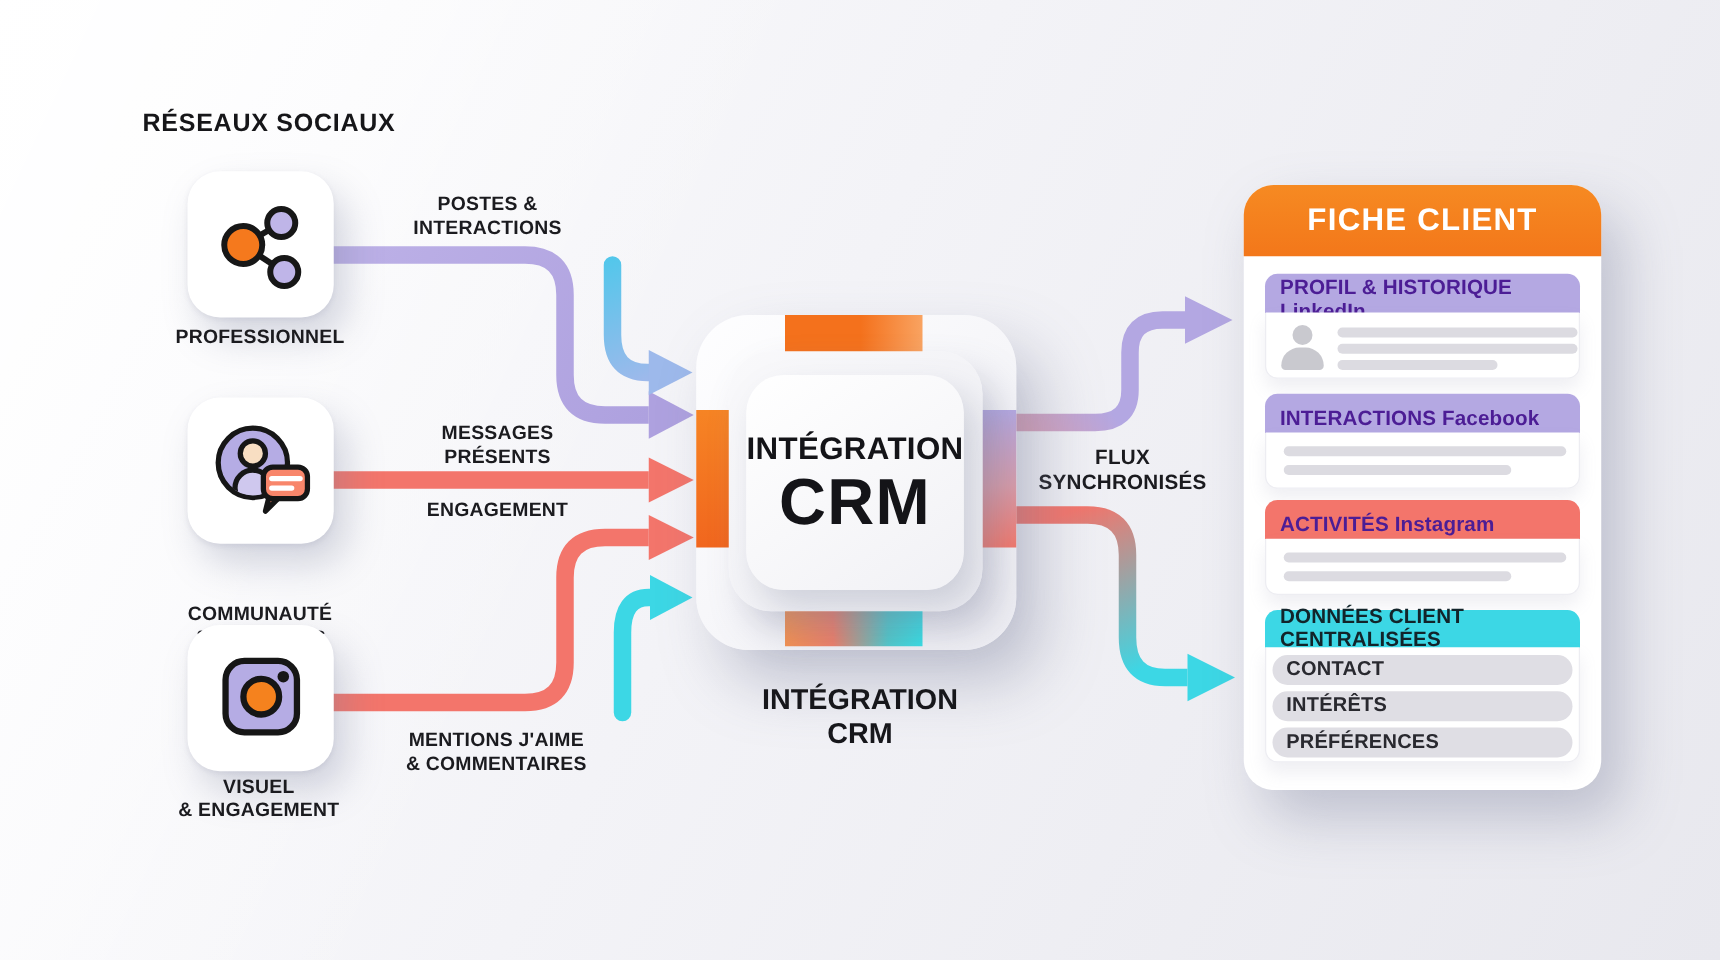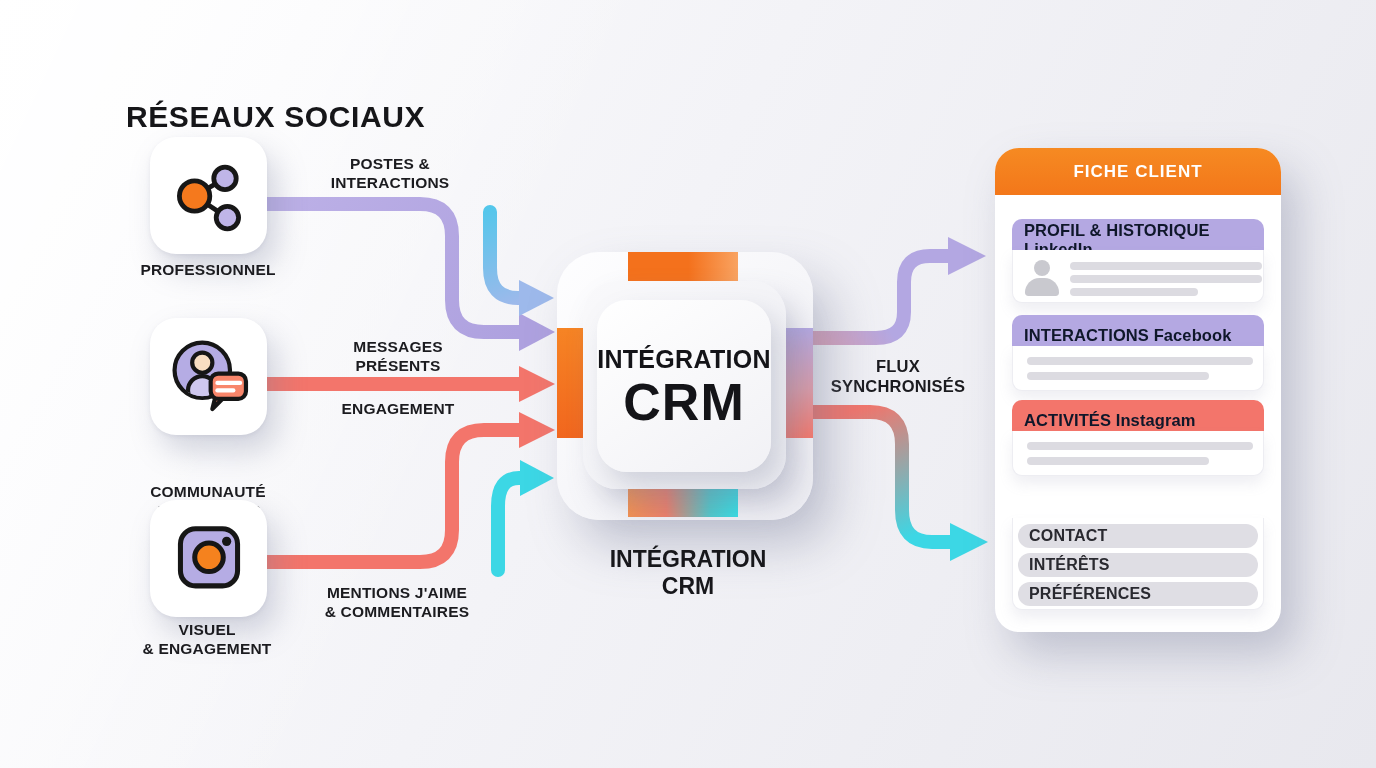--- a/index.html
+++ b/index.html
@@ -3,22 +3,22 @@
 <meta charset="utf-8">
 <style>
   html,body{margin:0;padding:0;background:#ECECF1;}
   .canvas{
     position:relative;width:1376px;height:768px;overflow:hidden;
     font-family:"Liberation Sans",sans-serif;color:#1B1B1F;
     background:linear-gradient(118deg,#FDFDFE 0%,#F3F3F7 45%,#E8E8EE 100%);
   }
   .sheen{position:absolute;inset:0;background:linear-gradient(115deg,rgba(255,255,255,.95) 0%,rgba(255,255,255,0) 38%);}
   h1.page-title{
-    position:absolute;left:110px;top:84px;margin:16px;
-    font-size:30px;font-weight:800;letter-spacing:.6px;color:#161619;
+    position:absolute;left:110px;top:84px;margin:4px;
+    font-size:20px;font-weight:800;letter-spacing:.6px;color:#161619;
   }
   .icon-card{
     position:absolute;width:117px;height:117px;border-radius:26px;background:#fff;
     box-shadow:10px 16px 30px rgba(125,130,158,.32), 0 2px 4px rgba(120,120,150,.12);
     display:flex;align-items:center;justify-content:center;
   }
   .src-label,.flabel{
     position:absolute;transform:translateX(-50%);text-align:center;
     font-weight:800;font-size:15.5px;line-height:1.2;white-space:pre-line;color:#1B1B1F;
     letter-spacing:.2px;
@@ -51,29 +51,29 @@
   .crm-caption{
     position:absolute;left:688px;top:546px;transform:translateX(-50%);
     font-size:23px;font-weight:800;text-align:center;line-height:1.18;white-space:pre-line;color:#17171B;
   }
   
   .fiche{
     position:absolute;left:995px;top:148px;width:286px;height:484px;border-radius:24px;background:#fff;
     box-shadow:16px 22px 44px rgba(118,124,152,.38);
   }
   .fiche-header{
-    position:absolute;left:0;top:0;width:100%;height:47px;border-radius:24px 24px 0 0;
+    position:absolute;left:0;top:0;width:100%;height:57px;border-radius:24px 24px 0 0;
     background:linear-gradient(180deg,#F68A22,#F3771A);
     display:flex;align-items:center;justify-content:center;
-    color:#fff;font-size:17px;font-weight:800;letter-spacing:1px;
+    color:#fff;font-size:25px;font-weight:800;letter-spacing:1px;
   }
   .sec-h{
     position:absolute;left:17px;width:252px;height:41px;border-radius:10px 10px 0 0;
     display:flex;align-items:center;padding-left:12px;box-sizing:border-box;
-    font-size:16.5px;font-weight:800;color:#0f172a;letter-spacing:.1px;
+    font-size:16.5px;font-weight:800;color:#4c1d95;letter-spacing:.1px;
   }
   .sec-h.purple{background:#B4A8E2;}
   .sec-h.salmon{background:#F3756B;}
   .sec-h.teal{background:#3CD7E5;color:#12242A;}
   .sec-b{
     position:absolute;left:17px;width:252px;background:#fff;border-radius:0 0 10px 10px;
     border:1px solid #EDEDF2;border-top:none;box-sizing:border-box;
     box-shadow:0 8px 14px rgba(140,145,170,.14);
   }
   .gline{position:absolute;height:8px;border-radius:4px;background:#DCDBE1;}
@@ -232,18 +232,19 @@
     <div class="sec-h purple" style="top:167px;">INTERACTIONS Facebook</div>
     <div class="sec-b" style="top:198px;height:45px;"></div>
     <div class="gline" style="left:32px;top:209px;width:226px;"></div>
     <div class="gline" style="left:32px;top:224px;width:182px;"></div>
 
     <div class="sec-h salmon" style="top:252px;">ACTIVITÉS Instagram</div>
     <div class="sec-b" style="top:283px;height:45px;"></div>
     <div class="gline" style="left:32px;top:294px;width:226px;"></div>
     <div class="gline" style="left:32px;top:309px;width:182px;"></div>
 
+    <div class="sec-h teal" style="top:340px;height:30px;">DONNÉES CLIENT CENTRALISÉES</div>
     <div class="sec-b" style="top:370px;height:92px;"></div>
     <div class="pill" style="top:376px;">CONTACT</div>
     <div class="pill" style="top:405px;">INTÉRÊTS</div>
     <div class="pill" style="top:434px;">PRÉFÉRENCES</div>
   </div>
 </div>
 
 </body></html>

